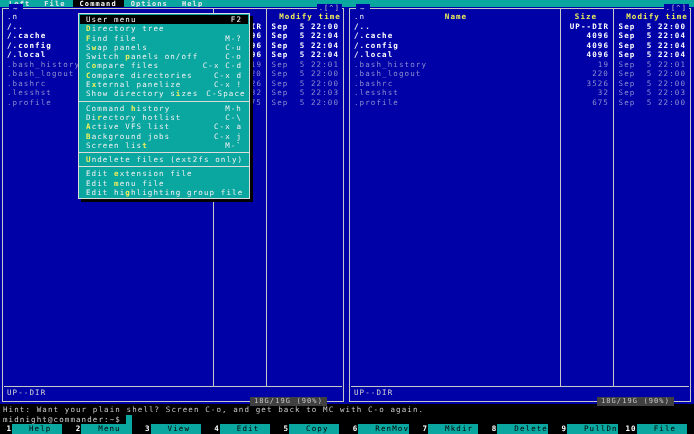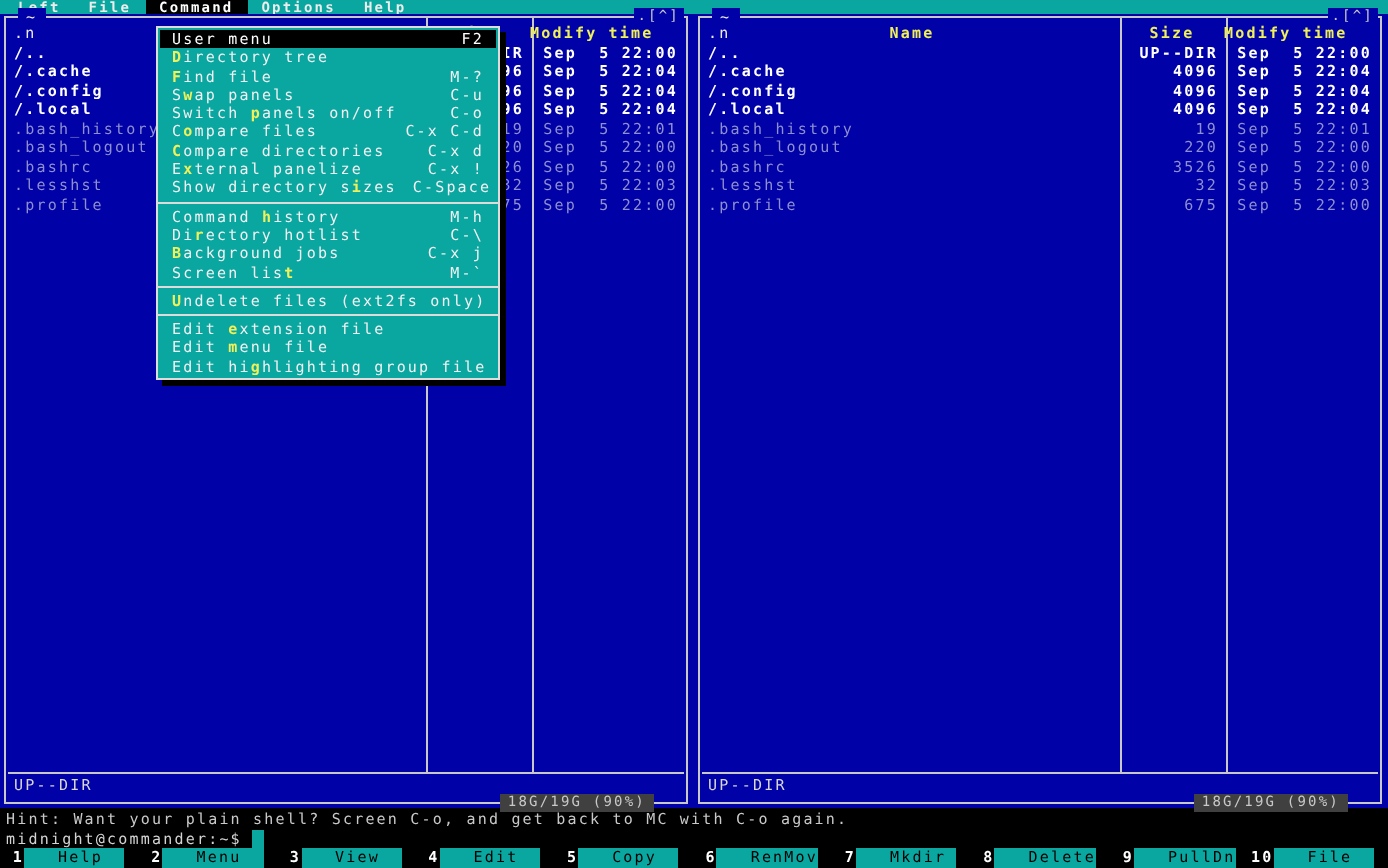--- a/index.html
+++ b/index.html
@@ -28,21 +28,21 @@
   .corner-label { position:absolute; top:-5px; right:1px; background:#0101a8; padding:0 2px;
     color:#c8c8c8; font-size:7px; line-height:9px; }
   .freespace { position:absolute; bottom:-5px; right:16px; background:#404040; padding:0 4px;
     color:#c8c8c8; font-size:7px; line-height:9px; white-space:pre; }
   .pcontent { position:absolute; top:3px; left:2px; right:2px; bottom:3px;
     display:flex; flex-direction:column; font-size:7.5px; line-height:9.5px; }
   .cols-header { position:relative; display:flex; height:9.5px; color:#f0f05a; font-weight:bold; }
   .sort-ind { position:absolute; left:2px; top:0; color:#ececec; font-weight:normal; }
   .col-name { flex:1; text-align:center; }
   .col-size { width:52px; text-align:center; }
-  .col-mtime { width:76px; text-align:left; white-space:pre; }
+  .col-mtime { width:76px; text-align:right; white-space:pre; }
   .frow { display:flex; height:9.5px; }
   .frow .fname { flex:1; padding-left:2px; white-space:pre; overflow:hidden; }
   .frow .fsize { width:52px; text-align:right; padding-right:3px; white-space:pre; }
   .frow .fmtime { width:76px; text-align:right; padding-right:2px; white-space:pre; }
   .frow.t-dir, .frow.t-updir { color:#ffffff; font-weight:bold; }
   .frow.t-file { color:#8d8fce; }
   .spacer { flex:1; }
   .ministatus { height:12px; line-height:12px; border-top:1px solid #c8c8c8;
     margin:0 -1px; padding-left:3px; color:#d8d8d8; }
   
@@ -227,20 +227,21 @@
       <div class="menu-item"><span><span class="hot">F</span>ind file</span><span class="mi-shortcut">M-?</span></div>
       <div class="menu-item"><span>S<span class="hot">w</span>ap panels</span><span class="mi-shortcut">C-u</span></div>
       <div class="menu-item"><span>Switch <span class="hot">p</span>anels on/off</span><span class="mi-shortcut">C-o</span></div>
       <div class="menu-item"><span>C<span class="hot">o</span>mpare files</span><span class="mi-shortcut">C-x C-d</span></div>
       <div class="menu-item"><span><span class="hot">C</span>ompare directories</span><span class="mi-shortcut">C-x d</span></div>
       <div class="menu-item"><span>E<span class="hot">x</span>ternal panelize</span><span class="mi-shortcut">C-x !</span></div>
       <div class="menu-item"><span>Show directory s<span class="hot">i</span>zes</span><span class="mi-shortcut">C-Space</span></div>
       <div class="menu-sep"></div>
       <div class="menu-item"><span>Command <span class="hot">h</span>istory</span><span class="mi-shortcut">M-h</span></div>
       <div class="menu-item"><span>Di<span class="hot">r</span>ectory hotlist</span><span class="mi-shortcut">C-\</span></div>
+      <div class="menu-item"><span><span class="hot">A</span>ctive VFS list</span><span class="mi-shortcut">C-x a</span></div>
       <div class="menu-item"><span><span class="hot">B</span>ackground jobs</span><span class="mi-shortcut">C-x j</span></div>
       <div class="menu-item"><span>Screen lis<span class="hot">t</span></span><span class="mi-shortcut">M-`</span></div>
       <div class="menu-sep"></div>
       <div class="menu-item"><span><span class="hot">U</span>ndelete files (ext2fs only)</span><span class="mi-shortcut"></span></div>
       <div class="menu-sep"></div>
       <div class="menu-item"><span>Edit <span class="hot">e</span>xtension file</span><span class="mi-shortcut"></span></div>
       <div class="menu-item"><span>Edit <span class="hot">m</span>enu file</span><span class="mi-shortcut"></span></div>
       <div class="menu-item"><span>Edit hi<span class="hot">g</span>hlighting group file</span><span class="mi-shortcut"></span></div>
     </div>
 

